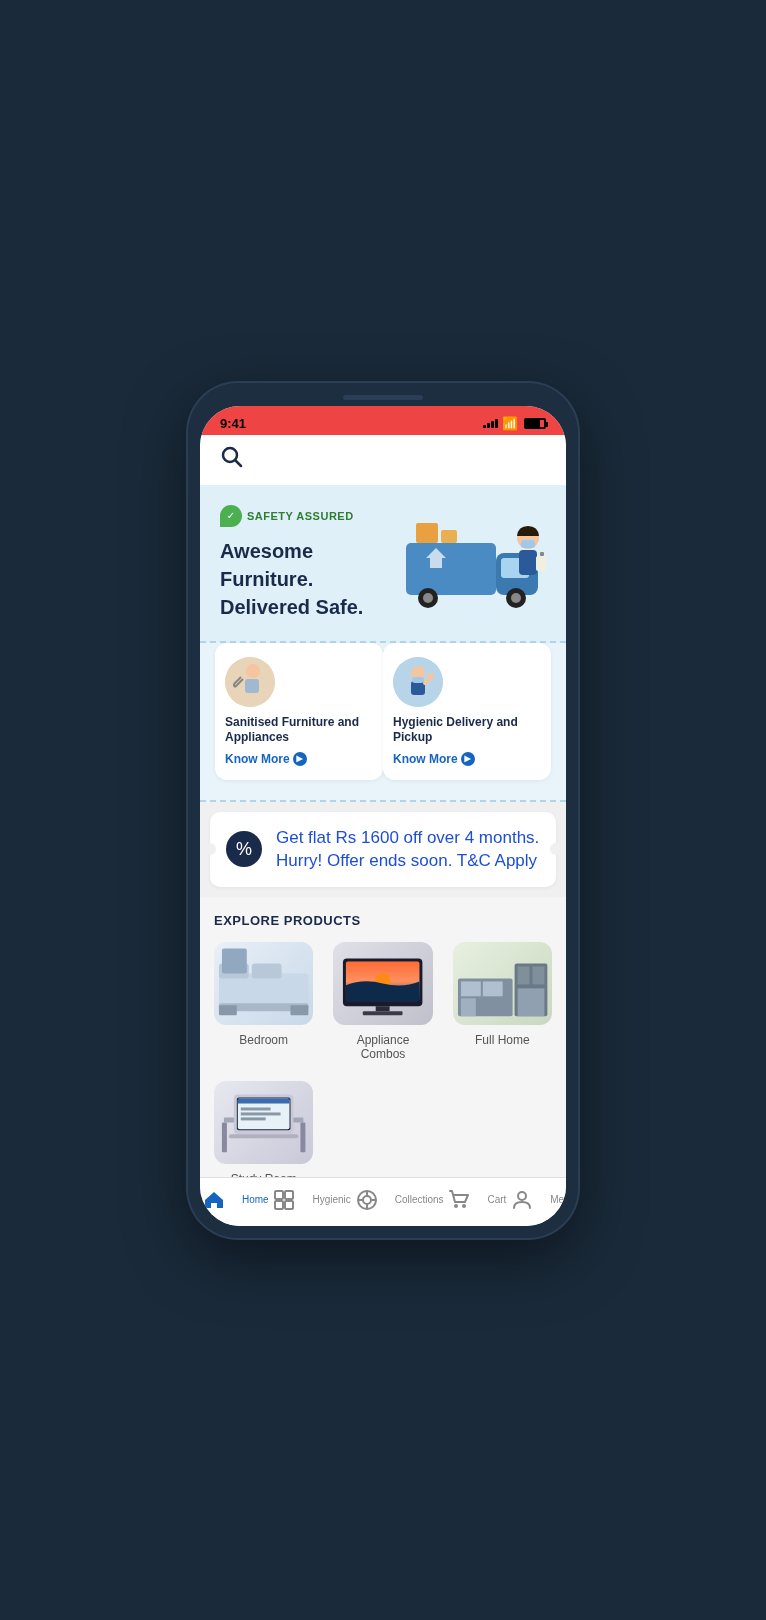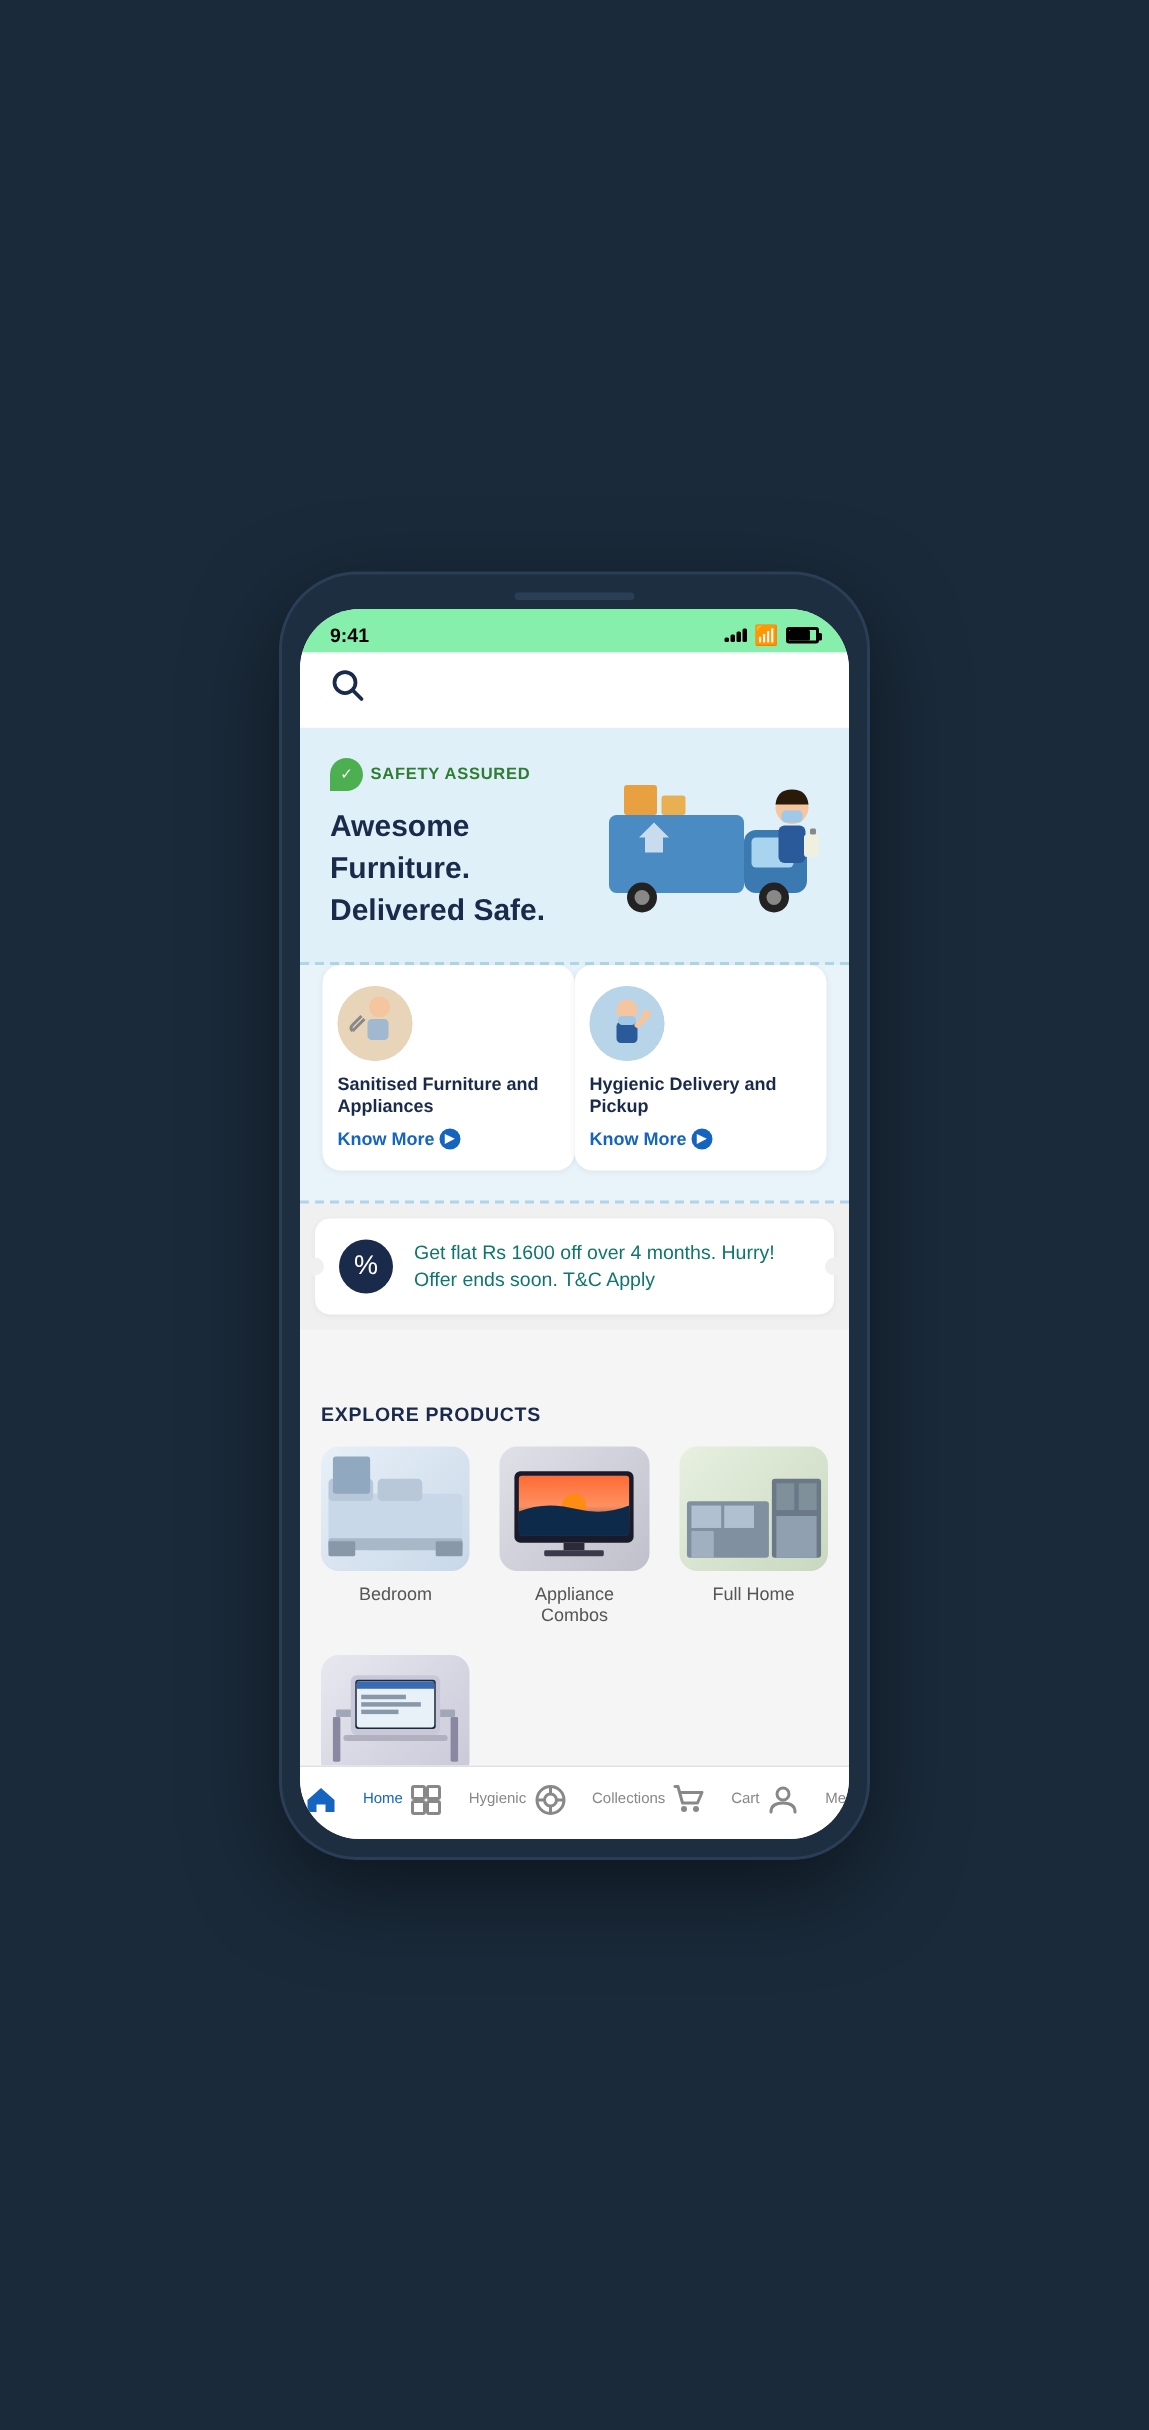--- a/index.html
+++ b/index.html
@@ -38,21 +38,21 @@
       overflow: hidden;
       height: 820px;
       display: flex;
       flex-direction: column;
     }
     .status-bar {
       display: flex;
       justify-content: space-between;
       align-items: center;
       padding: 10px 20px 4px;
-      background: #86efac;
+      background: #ef4444;
       font-size: 13px;
       font-weight: 700;
       color: #000;
       text-align: center;
     }
     .status-right {
       display: flex;
       align-items: center;
       gap: 5px;
     }
@@ -241,37 +241,36 @@
     .offer-icon {
       width: 36px; height: 36px;
       background: #1a2a4a;
       border-radius: 50%;
       display: flex; align-items: center; justify-content: center;
       color: #fff;
       font-size: 18px;
       flex-shrink: 0;
     }
     .offer-text {
-      font-size: 13px;
-      color: #0f766e;
+      font-size: 17px;
+      color: #1d4ed8;
       line-height: 1.4;
     }
 
     
     .explore-section {
       padding: 16px 14px;
       background: #f5f5f5;
     }
     .section-title {
       font-size: 13px;
       font-weight: 800;
       color: #1a2a4a;
       letter-spacing: 0.5px;
       margin-bottom: 14px;
-      margin-top: 33px;
     }
     .products-grid {
       display: grid;
       grid-template-columns: repeat(3, 1fr);
       gap: 20px;
     }
     .product-item {
       display: flex;
       flex-direction: column;
       align-items: center;

